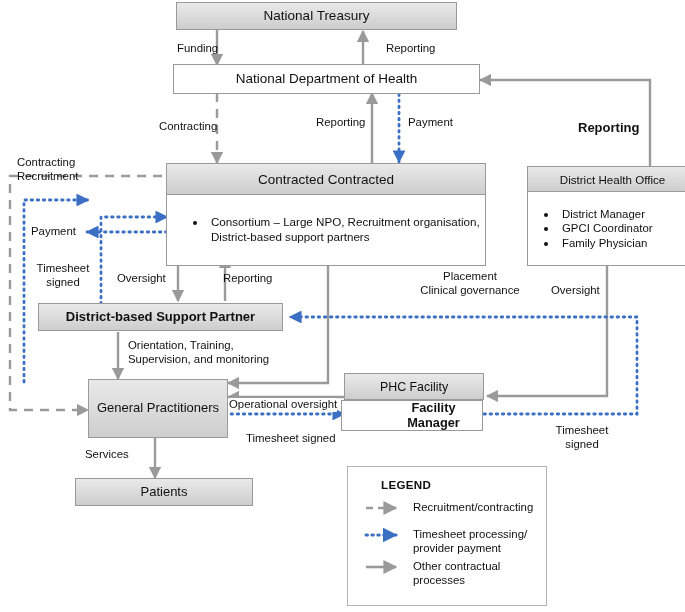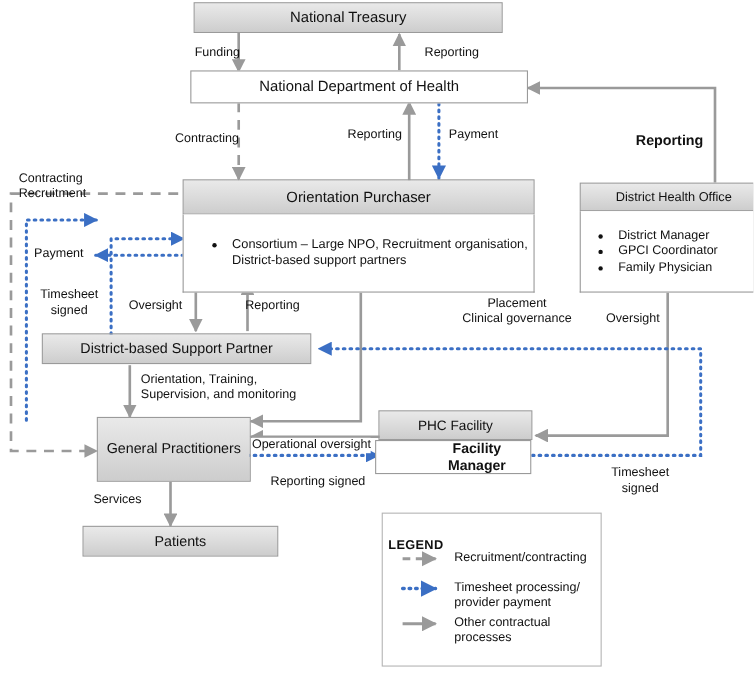--- a/index.html
+++ b/index.html
@@ -184,21 +184,21 @@
   <div class="node grey" style="left:176px; top:2px; width:281px; height:28px;">
     <span class="node-title" style="font-size:13.5px;">National Treasury</span>
   </div>
 
   <div class="node white" style="left:173px; top:64px; width:307px; height:30px;">
     <span class="node-title" style="font-size:13.5px;">National Department of Health</span>
   </div>
 
   <div class="compound" style="left:166px; top:163px; width:320px; height:103px;">
     <div class="hdr" style="height:32px;">
-      <span style="font-size:13.5px;">Orientation Purchaser</span>
+      <span style="font-size:13.5px;">Contracted Contracted</span>
     </div>
     <div class="body" style="height:71px;">
       <ul class="bullets" style="font-size:11.6px;">
         <li>Consortium – Large NPO, Recruitment organisation, District-based support partners</li>
       </ul>
     </div>
   </div>
 
   <div class="compound" style="left:527px; top:166px; width:159px; height:100px;">
     <div class="hdr" style="height:26px;">
@@ -206,21 +206,21 @@
     </div>
     <div class="body" style="height:74px;">
       <ul class="bullets" style="font-size:11.4px; padding-left:16px;">
         <li>District Manager</li>
         <li>GPCI Coordinator</li>
         <li>Family Physician</li>
       </ul>
     </div>
   </div>
 
-  <div class="node grey" style="left:38px; top:303px; width:245px; height:28px;">
+  <div class="node grey" style="left:38px; top:303px; width:245px; height:28px;font-weight:bold;">
     <span class="node-title" style="font-size:13px;">District-based Support Partner</span>
   </div>
 
   <div class="node grey" style="left:88px; top:379px; width:140px; height:59px;">
     <span class="node-title" style="font-size:13px;">General Practitioners</span>
   </div>
 
   <div class="compound" style="left:344px; top:373px; width:140px; height:27px;">
     <div class="hdr" style="height:27px;">
       <span style="font-size:12.4px;">PHC Facility</span>
@@ -270,32 +270,32 @@
 
   <div class="edge-label" style="left:551px; top:284px; font-size:11.4px;">Oversight</div>
 
   <div class="edge-label" style="left:128px; top:339px; font-size:11.4px;">
     <div>Orientation, Training,</div>
     <div>Supervision, and monitoring</div>
   </div>
 
   <div class="edge-label" style="left:229px; top:398px; font-size:11.4px; background:#ffffff;">Operational oversight</div>
 
-  <div class="edge-label" style="left:246px; top:432px; font-size:11.4px;">Reporting signed</div>
+  <div class="edge-label" style="left:246px; top:432px; font-size:11.4px;">Timesheet signed</div>
 
   <div class="edge-label" style="left:549px; top:424px; font-size:11.4px; text-align:center; width:66px;">
     <div>Timesheet</div>
     <div>signed</div>
   </div>
 
   <div class="edge-label" style="left:85px; top:448px; font-size:11.4px;">Services</div>
 
   <div class="legend-box" style="left:347px; top:466px; width:200px; height:140px;">
 
-    <div class="legend-title" style="left:5px; top:11px; font-size:11.6px;margin-top:11px;">LEGEND</div>
+    <div class="legend-title" style="left:33px; top:11px; font-size:11.6px;">LEGEND</div>
 
     <svg width="200" height="140" viewBox="0 0 200 140" style="position:absolute; left:0; top:0;">
       <defs>
         <marker id="lg-ah-grey" viewBox="0 0 10 10" refX="9" refY="5" markerWidth="5.4" markerHeight="5.4" orient="auto-start-reverse">
           <path d="M 0 0 L 10 5 L 0 10 z" fill="#9a9a9a"></path>
         </marker>
         <marker id="lg-ah-blue" viewBox="0 0 10 10" refX="9" refY="5" markerWidth="5" markerHeight="5" orient="auto-start-reverse">
           <path d="M 0 0 L 10 5 L 0 10 z" fill="#3b6fc4"></path>
         </marker>
       </defs>

